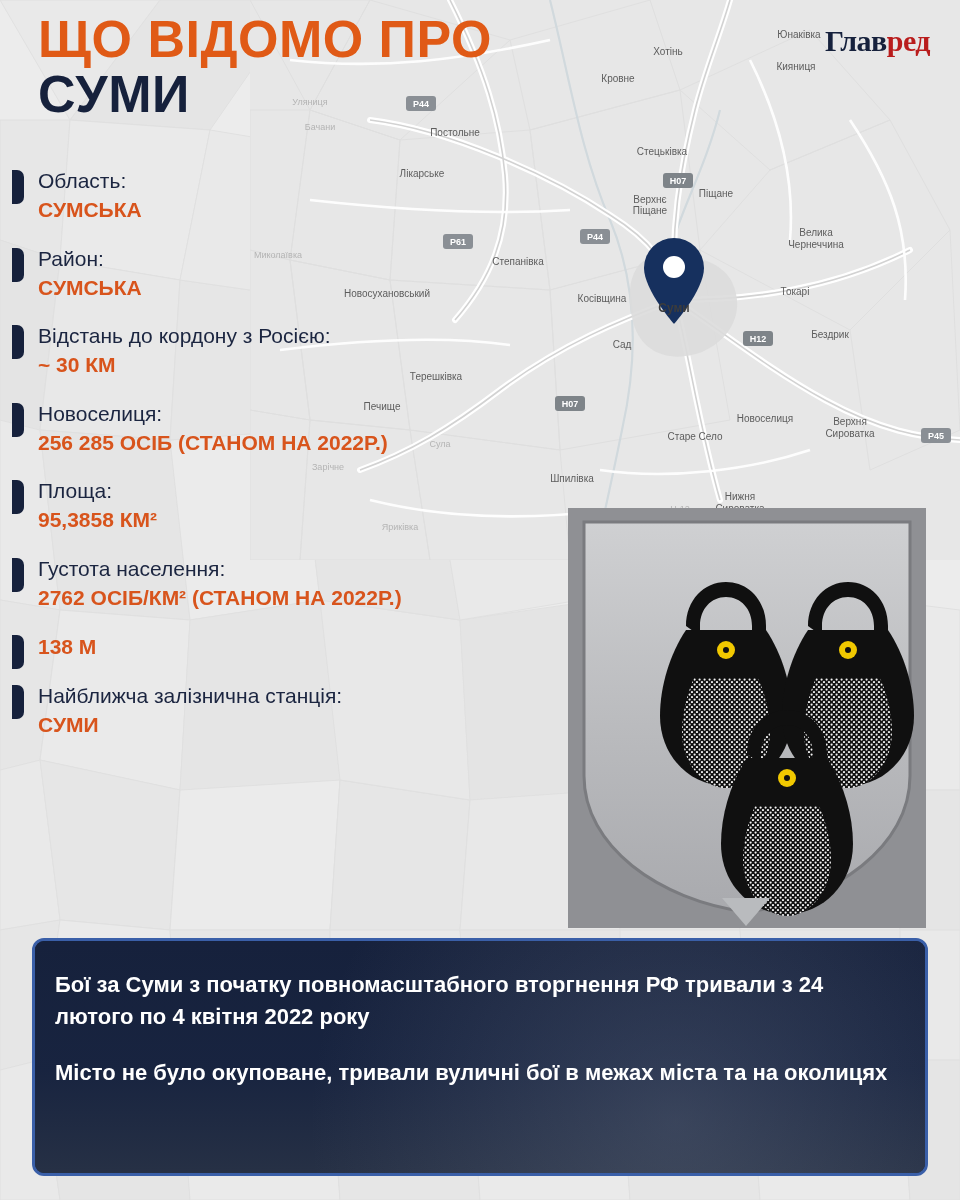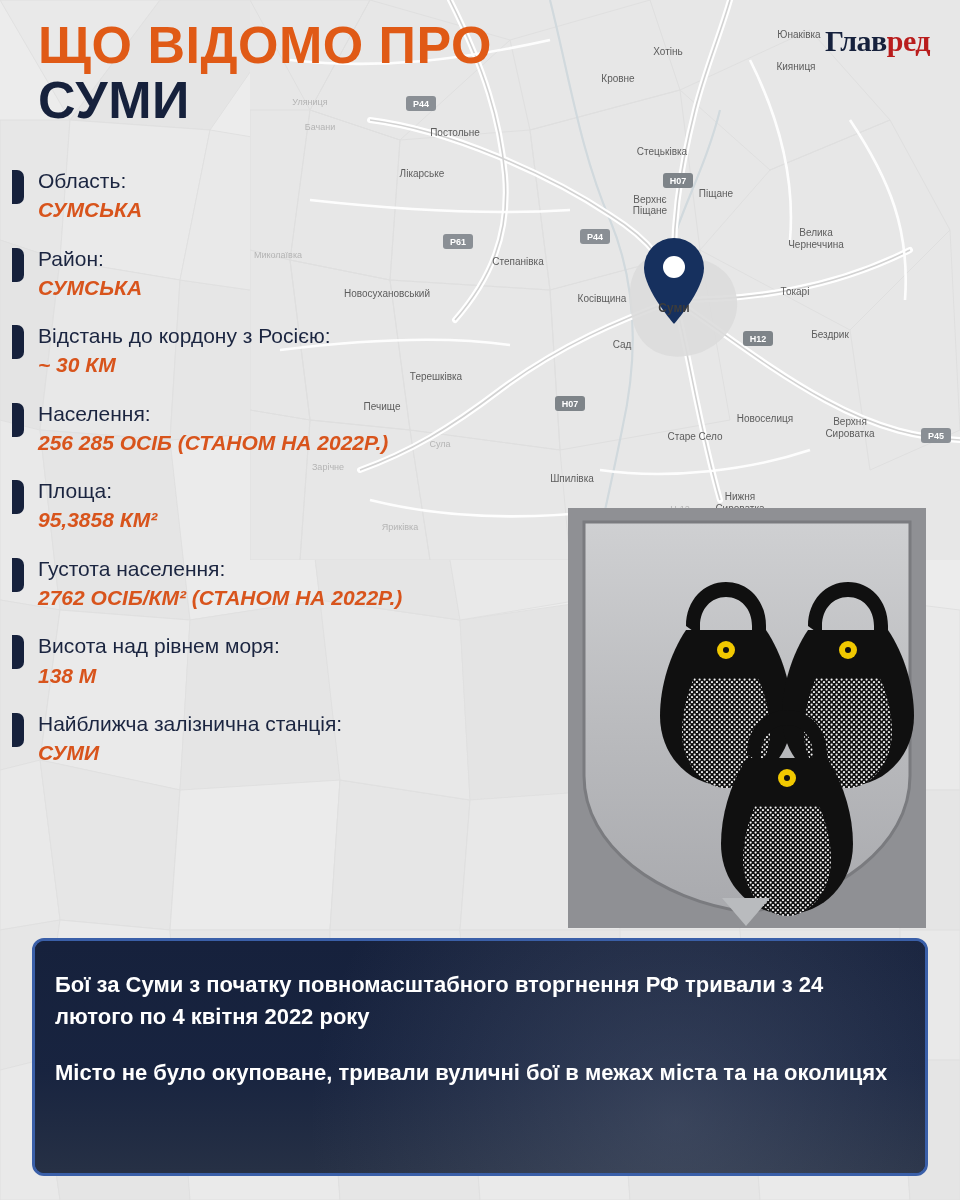--- a/index.html
+++ b/index.html
@@ -33,21 +33,21 @@
   .brand {
     position: absolute; right: 30px; top: 24px; z-index: 6;
     font-size: 30px; font-weight: bold; letter-spacing: -0.5px;
     color: #16213c;
     font-family: "Liberation Serif", serif;
   }
   .brand .red { color: #b91c1c; }
 
   
   .title {
-    position: absolute; left: 38px; top: 18px; z-index: 5;
+    position: absolute; left: 38px; top: 12px; z-index: 5;
     width: 560px;
   }
   .title .line1 {
     color: #e05a16;
     font-size: 52px; font-weight: bold; line-height: 1.06;
     letter-spacing: 0.5px;
   }
   .title .line2 {
     color: #16213c;
     font-size: 52px; font-weight: bold; line-height: 1.06;
@@ -76,21 +76,20 @@
     font-size: 21px;
     line-height: 1.25;
     font-weight: normal;
   }
   .fact .value {
     color: #d8541c;
     font-size: 21px;
     font-weight: bold;
     line-height: 1.3;
     margin-top: 2px;
-    font-style: italic;
   }
 
   
   .coa-wrap {
     position: absolute; left: 568px; top: 508px; z-index: 4;
     width: 358px; height: 420px;
   }
   .coa-wrap svg { display: block; }
 
   
@@ -352,39 +351,38 @@
     </div>
 
     <div class="fact">
       <div class="tab"></div>
       <div class="label">Відстань до кордону з Росією:</div>
       <div class="value">~ 30 КМ</div>
     </div>
 
     <div class="fact">
       <div class="tab"></div>
-      <div class="label">Населення:</div>
+      <div class="label">Новоселиця:</div>
       <div class="value">256 285 ОСІБ (СТАНОМ НА 2022Р.)</div>
     </div>
 
     <div class="fact">
       <div class="tab"></div>
       <div class="label">Площа:</div>
       <div class="value">95,3858 КМ²</div>
     </div>
 
     <div class="fact">
       <div class="tab"></div>
       <div class="label">Густота населення:</div>
       <div class="value">2762 ОСІБ/КМ² (СТАНОМ НА 2022Р.)</div>
     </div>
 
     <div class="fact">
       <div class="tab"></div>
-      <div class="label">Висота над рівнем моря:</div>
       <div class="value">138 М</div>
     </div>
 
     <div class="fact">
       <div class="tab"></div>
       <div class="label">Найближча залізнична станція:</div>
       <div class="value">СУМИ</div>
     </div>
 
   </div>

